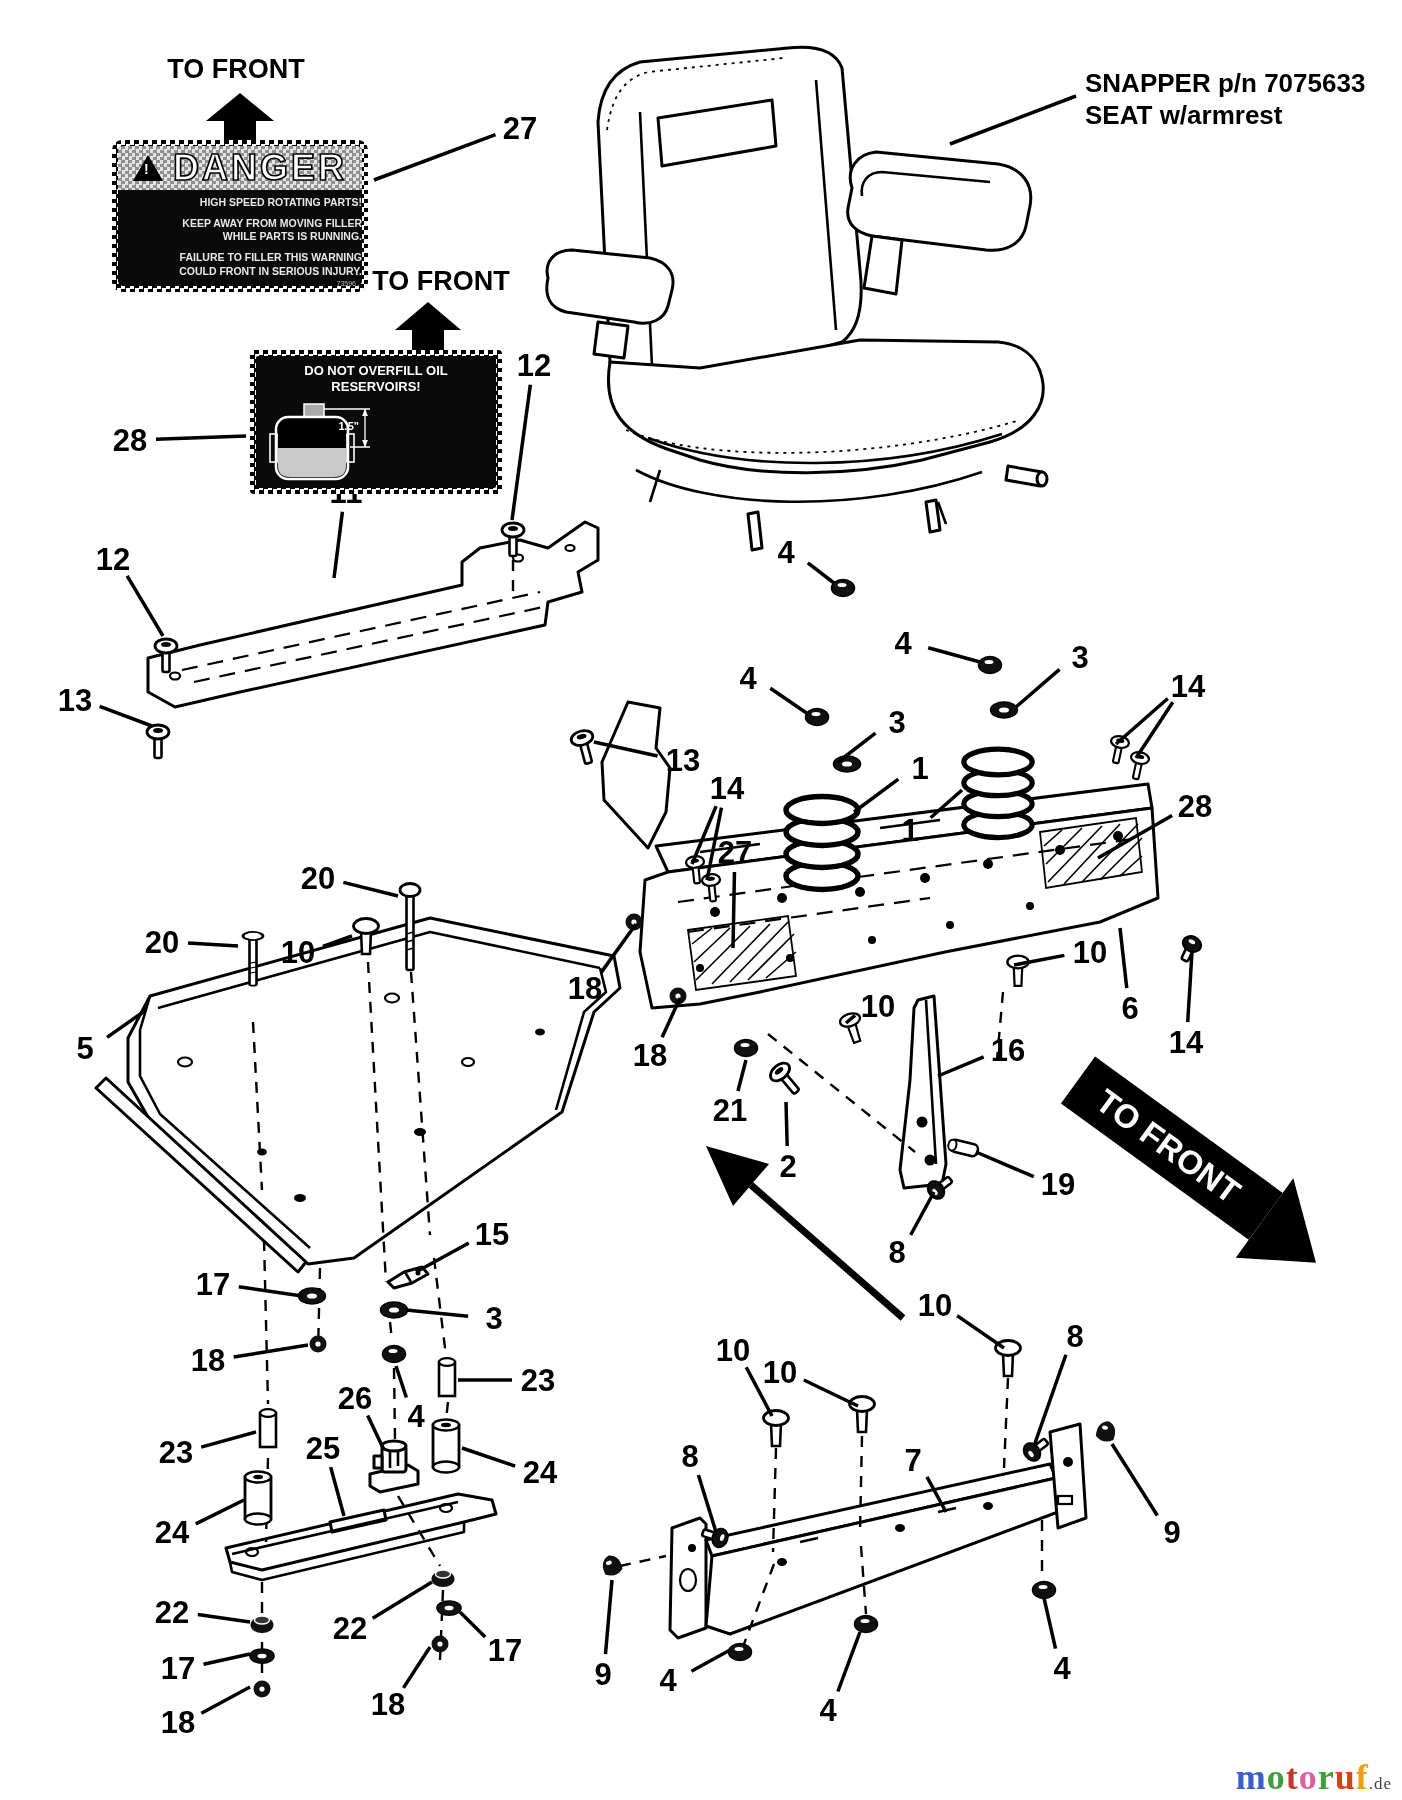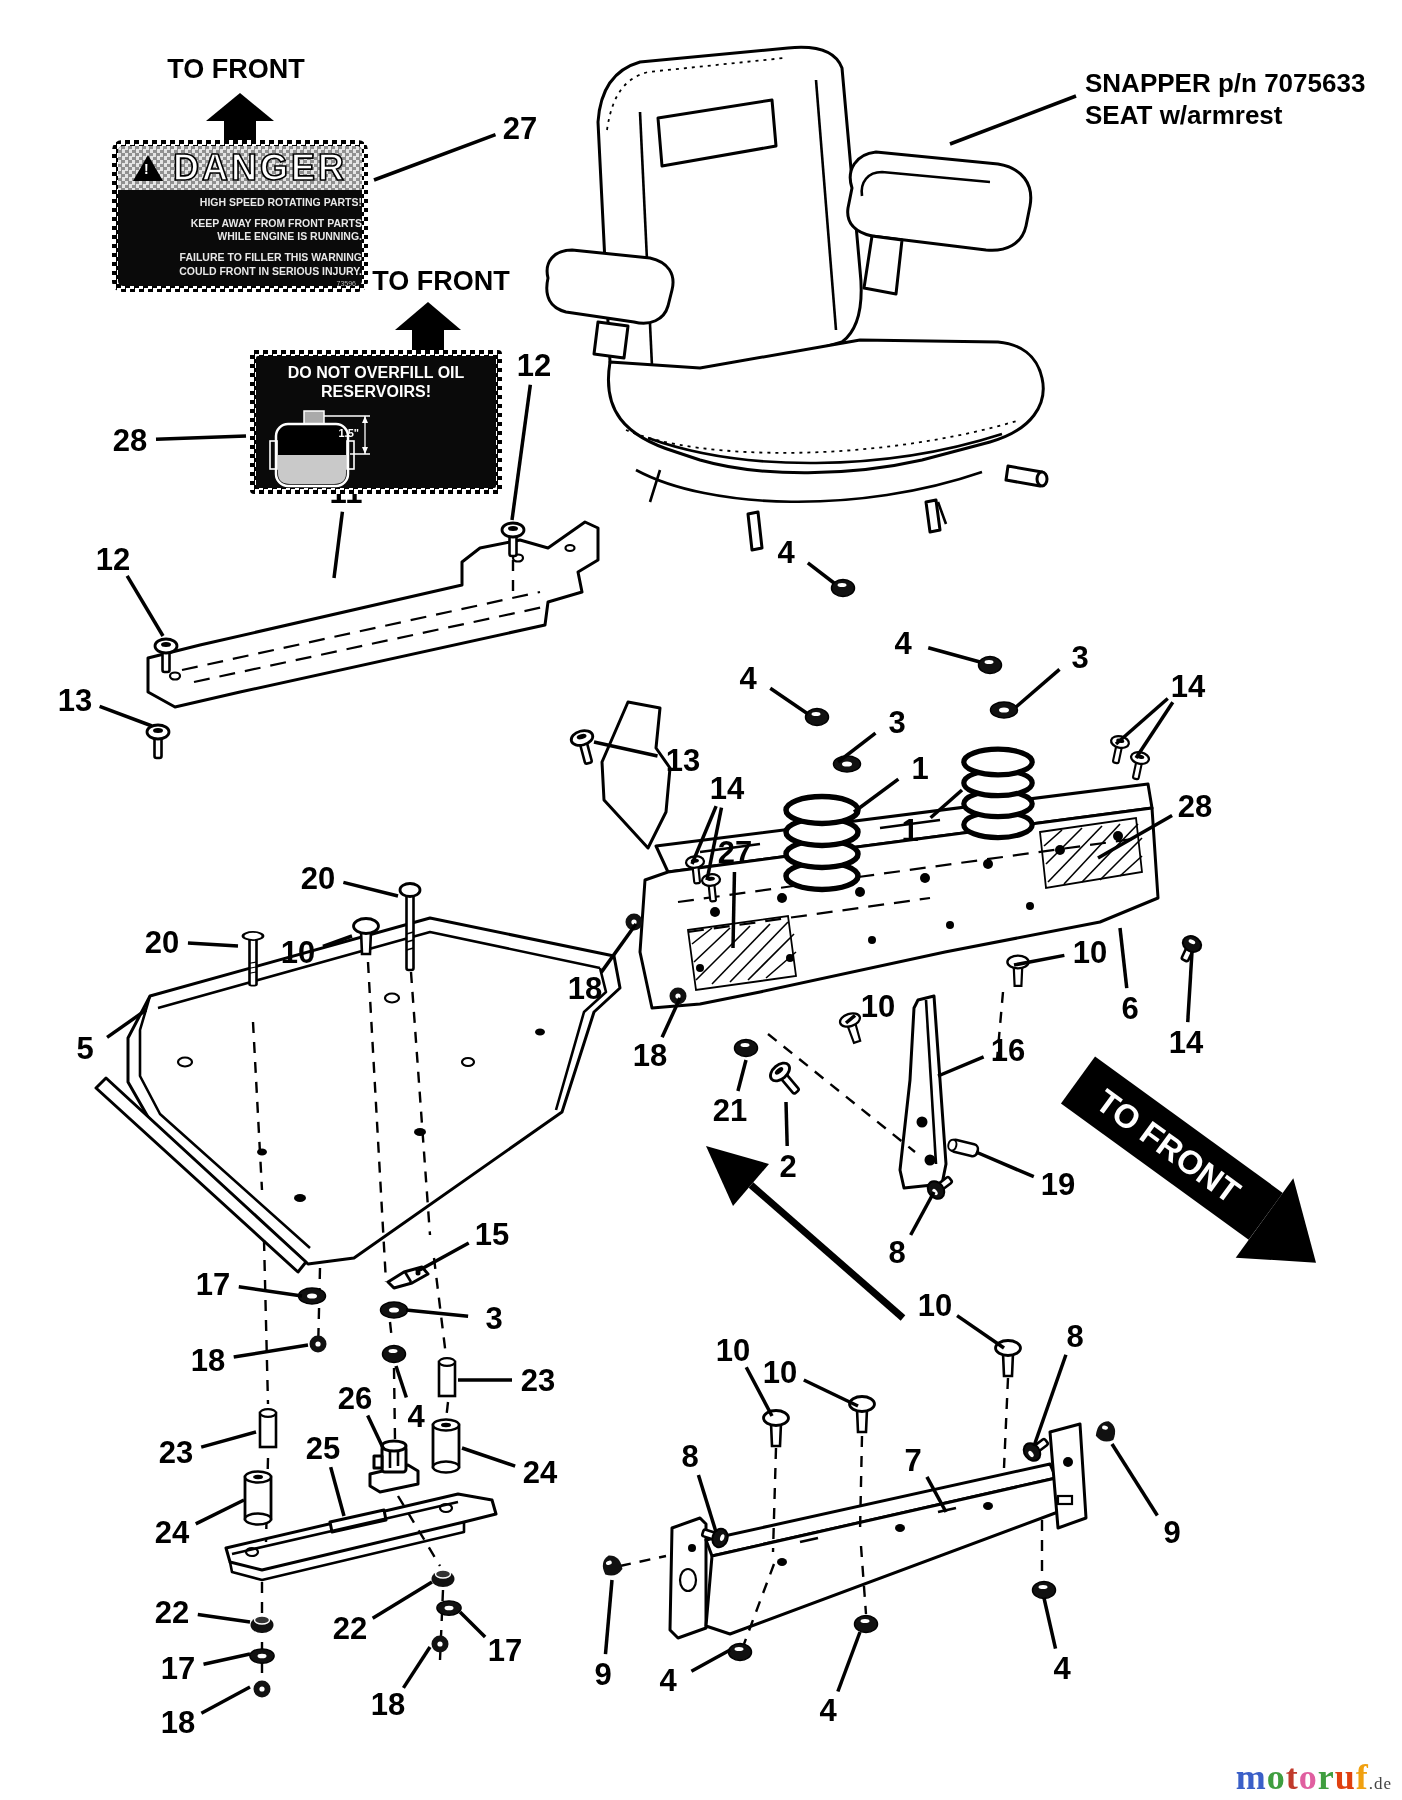--- a/index.html
+++ b/index.html
@@ -20,21 +20,21 @@
   
   .checker{position:absolute;background:repeating-conic-gradient(#000 0% 25%, #fff 0% 50%);background-size:9px 9px;padding:6px;border-radius:10px;box-sizing:border-box;}
   .lblinner{background:#0a0a0a;color:#fff;width:100%;height:100%;border-radius:5px;overflow:hidden;display:flex;flex-direction:column;}
   .danger-head{background:repeating-conic-gradient(#909090 0% 25%, #e4e4e4 0% 50%);background-size:7px 7px;display:flex;align-items:center;justify-content:center;gap:10px;height:44px;flex:none;}
   .danger-word{font-weight:800;font-size:36px;letter-spacing:3px;color:#fff;-webkit-text-stroke:1.6px #000;text-shadow:0 0 1px #000;}
   .tri{width:0;height:0;border-left:15px solid transparent;border-right:15px solid transparent;border-bottom:26px solid #000;position:relative;}
   .tri span{position:absolute;left:-4px;top:6px;color:#fff;font-weight:800;font-size:14px;}
   .danger-body{flex:1;text-align:right;font-weight:700;font-size:10.5px;line-height:1.3;padding-top:6px;color:#e8e8e8;}
   .danger-body .gap{height:7px;}
   .lbl-code{text-align:right;font-size:7px;padding:2px 6px 2px 0;color:#bbb;}
-  .oil-head{text-align:center;font-weight:700;font-size:16px;line-height:1.2;padding-top:7px;}
+  .oil-head{text-align:center;font-weight:700;font-size:13px;line-height:1.2;padding-top:7px;}
   .oil-row{display:flex;flex:1;padding:6px 4px 4px 10px;}
   .oil-text{font-weight:700;font-size:11.5px;line-height:1.45;letter-spacing:.5px;flex:1;}
   .watermark{position:absolute;right:10px;bottom:2px;font-family:"Liberation Serif",serif;font-size:36px;font-weight:700;letter-spacing:1px;}
   .watermark .suffix{font-size:17px;font-weight:400;margin-top:42px;}
 </style>
 </head>
 <body>
 
 
 
@@ -486,22 +486,22 @@
   <div class="lblinner">
     <div class="danger-head">
       <div class="tri">
           <span>!</span>
         </div>
       <span class="danger-word">DANGER</span>
     </div>
     <div class="danger-body">
       <div>HIGH SPEED ROTATING PARTS!</div>
       <div class="gap"></div>
-      <div>KEEP AWAY FROM FRONT PARTS</div>
-      <div>WHILE ENGINE IS RUNNING.</div>
+      <div>KEEP AWAY FROM MOVING FILLER</div>
+      <div>WHILE PARTS IS RUNNING.</div>
       <div class="gap"></div>
       <div>FAILURE TO FILLER THIS WARNING</div>
       <div>COULD FRONT IN SERIOUS INJURY.</div>
     </div>
     <div class="lbl-code">73596</div>
   </div>
 </div>
 
 
 <div class="checker" style="left:250px;top:350px;width:252px;height:144px;border-radius:4px;">

